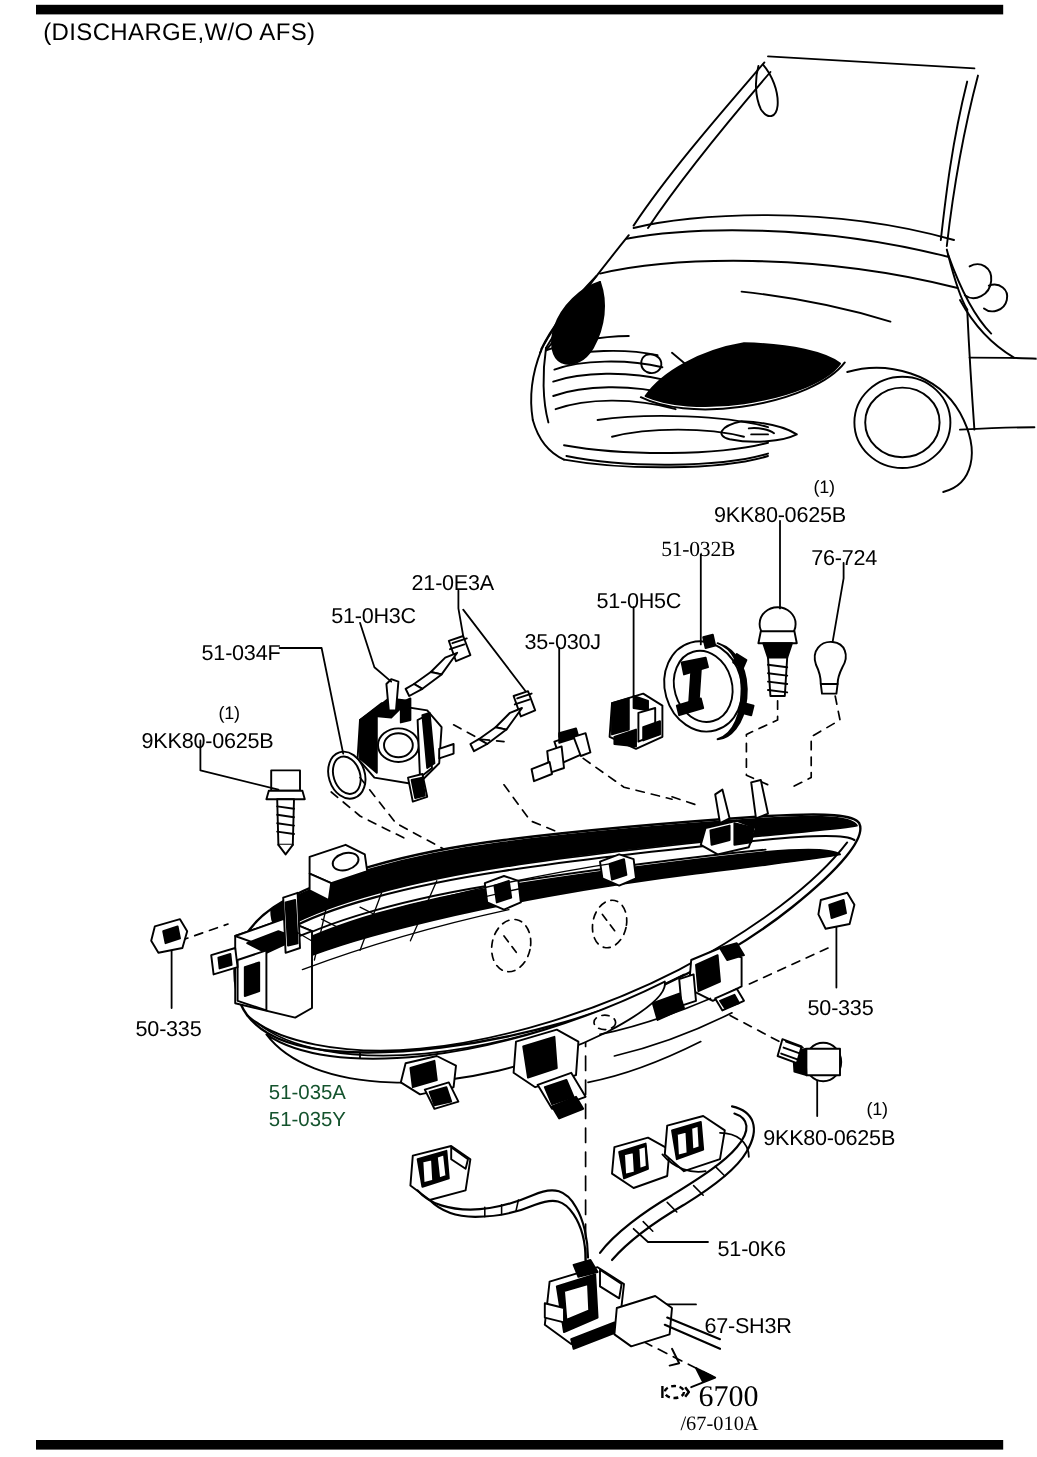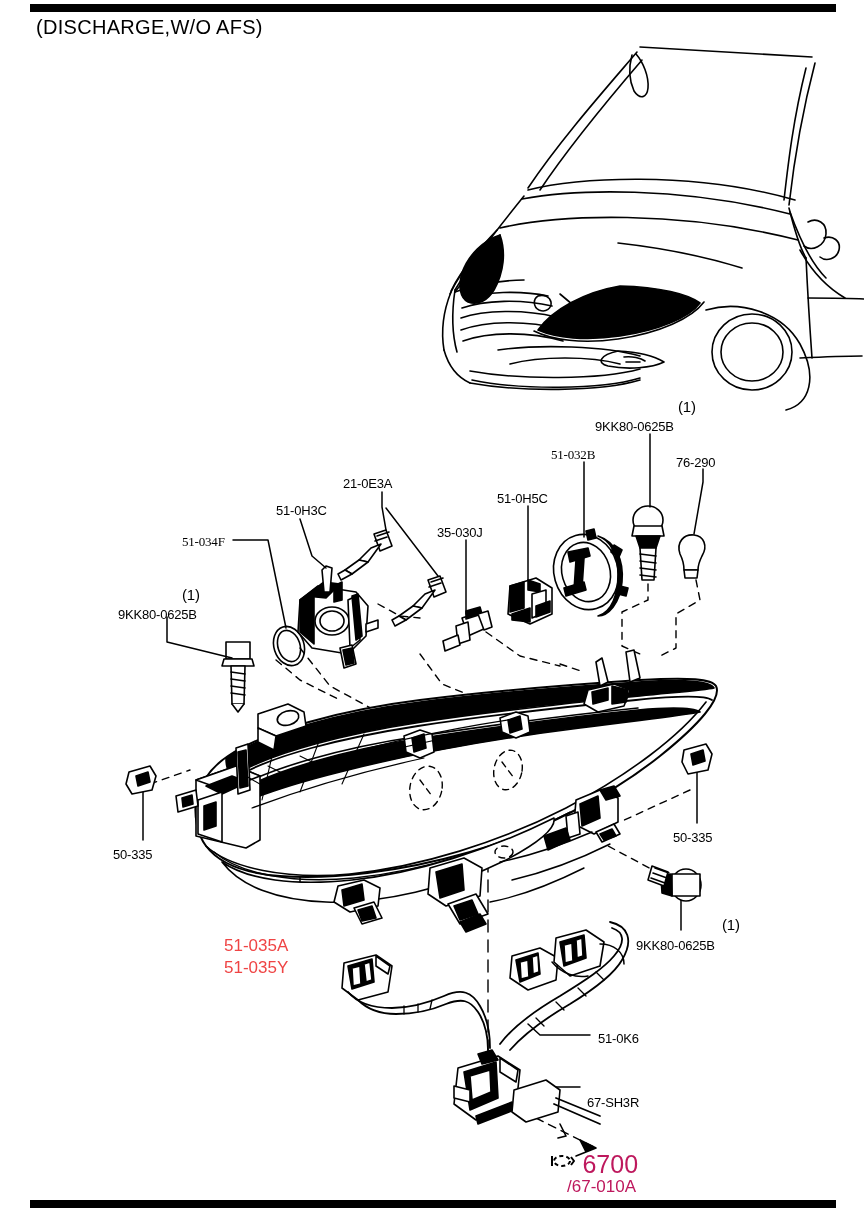--- a/index.html
+++ b/index.html
@@ -46,40 +46,40 @@
   svg.art {
     position: absolute;
     left: 0;
     top: 0;
     width: 864px;
     height: 1214px;
     overflow: visible;
   }
   .lbl {
     position: absolute;
-    font-size: 13px;
+    font-size: 18px;
     color: #000;
     white-space: nowrap;
     letter-spacing: -0.2px;
   }
   .lbl.small {
     font-size: 15px;
   }
   .lbl-stack {
     position: absolute;
     font-size: 17px;
     line-height: 22px;
-    color: #ef4444;
+    color: #14532d;
     white-space: nowrap;
-    margin-top: 35px;
   }
   .refblock {
     position: absolute;
-    color: #be185d;
+    color: #000000;
     white-space: nowrap;
+    font-family: Liberation Serif, serif;
   }
   .refblock .num {
     font-size: 25px;
     line-height: 25px;
     display: inline-block;
   }
   .refblock .sub {
     font-size: 17px;
     line-height: 19px;
     display: block;
@@ -496,31 +496,31 @@
         <path d="M514 1090 L546 1080 L560 1090 L558 1112 L526 1122 L512 1112 Z" fill="#fff" stroke="#000"></path>
         <path d="M556 1098 L600 1116" fill="none" stroke="#000" stroke-width="1.8"></path>
         <path d="M554 1104 L600 1124" fill="none" stroke="#000" stroke-width="1.8"></path>
       </g>
 
     </g>
   </svg>
 
   <div class="lbl" style="left:343px; top:476px;">21-0E3A</div>
   <div class="lbl" style="left:264px; top:503px;margin-left:12px;">51-0H3C</div>
-  <div class="lbl" style="left:182px; top:534px;font-family:Liberation Serif, serif;">51-034F</div>
+  <div class="lbl" style="left:168px; top:534px;">51-034F</div>
   <div class="lbl small" style="left:182px; top:586px;">(1)</div>
   <div class="lbl" style="left:118px; top:607px;">9KK80-0625B</div>
 
   <div class="lbl" style="left:437px; top:525px;">35-030J</div>
   <div class="lbl" style="left:497px; top:491px;">51-0H5C</div>
   <div class="lbl" style="left:551px; top:447px;font-family:Liberation Serif, serif;">51-032B</div>
 
   <div class="lbl small" style="left:678px; top:398px;">(1)</div>
   <div class="lbl" style="left:595px; top:419px;">9KK80-0625B</div>
-  <div class="lbl" style="left:676px; top:455px;">76-290</div>
+  <div class="lbl" style="left:676px; top:455px;">76-724</div>
 
   <div class="lbl" style="left:113px; top:847px;">50-335</div>
   <div class="lbl" style="left:673px; top:830px;">50-335</div>
 
   <div class="lbl small" style="left:722px; top:916px;">(1)</div>
   <div class="lbl" style="left:636px; top:938px;">9KK80-0625B</div>
 
   <div class="lbl" style="left:598px; top:1031px;">51-0K6</div>
   <div class="lbl" style="left:587px; top:1083px;margin-top:12px;">67-SH3R</div>
 

